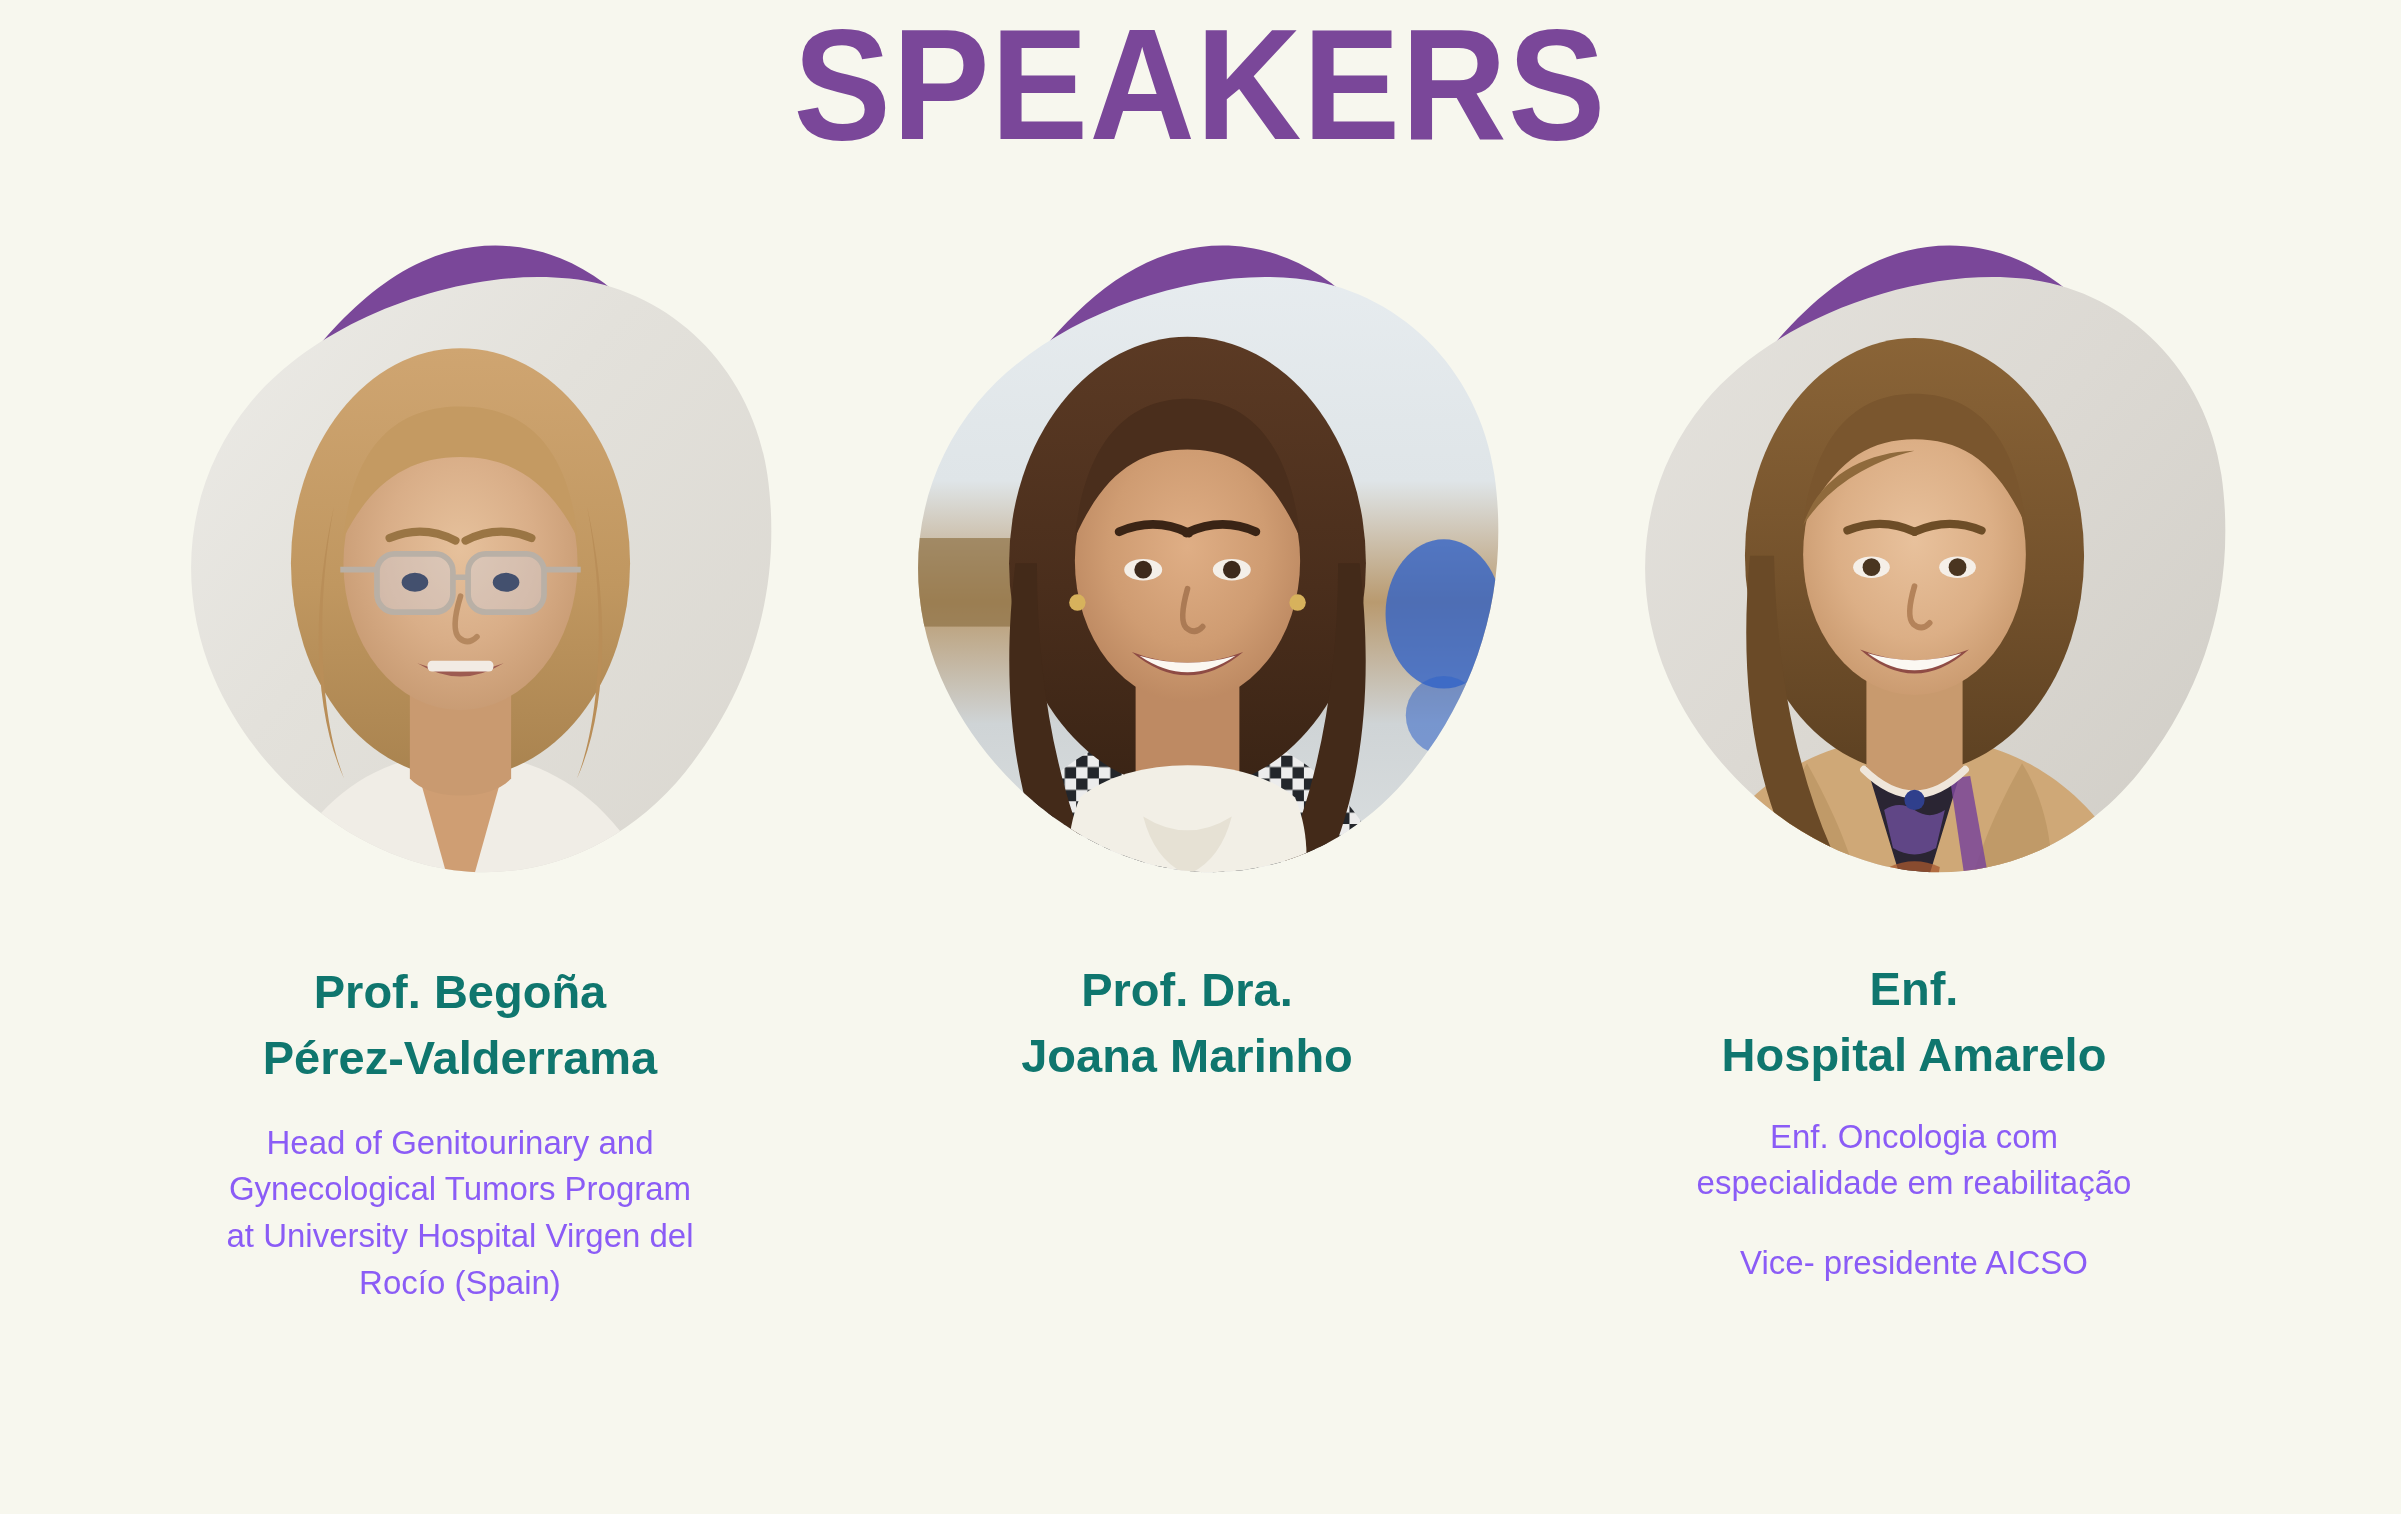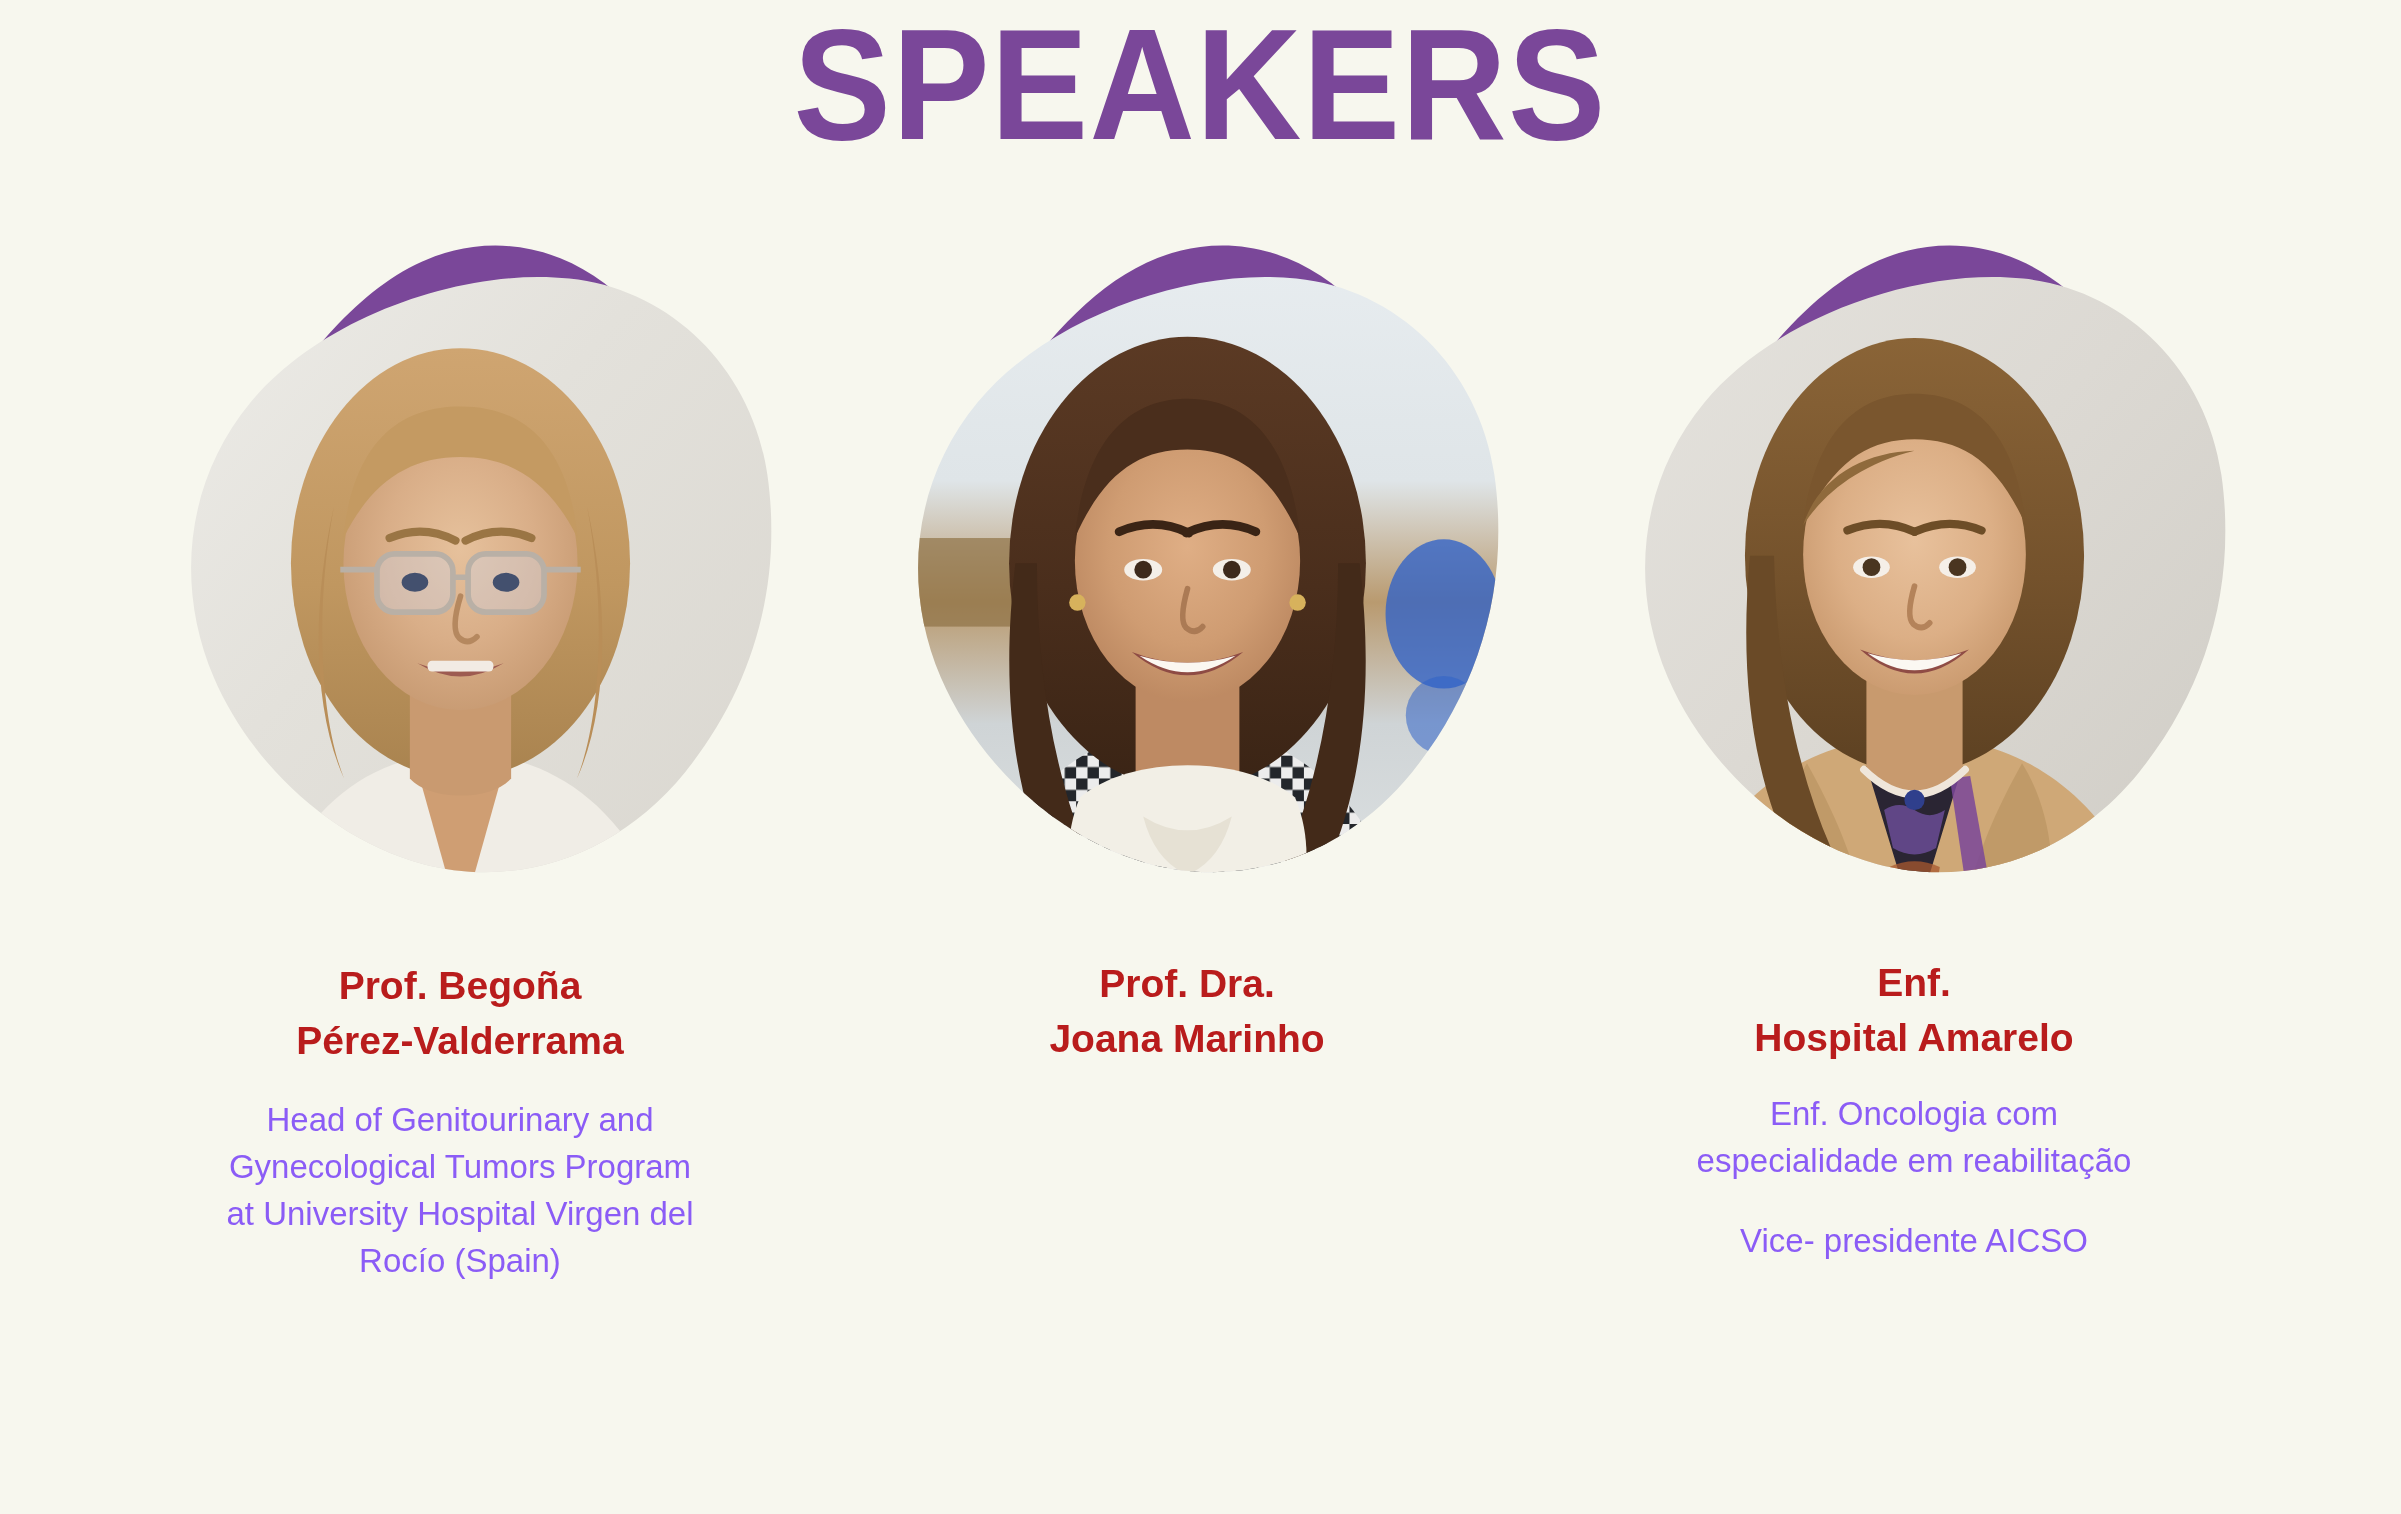--- a/index.html
+++ b/index.html
@@ -85,24 +85,24 @@
 
   
   .speaker-text {
     width: 652px;
     text-align: center;
     margin-top: 35px;
   }
   .speaker-name {
     font-family: "Liberation Sans Narrow", "Liberation Sans", sans-serif;
     font-weight: 700;
-    font-size: 39px;
+    font-size: 47px;
     line-height: 1.41;
     letter-spacing: 0px;
-    color: #b91c1c;
+    color: #0f766e;
     margin: 0 0 0 0;
     white-space: pre-line;
   }
   .speaker-role {
     font-family: "Liberation Sans Narrow", "Liberation Sans", sans-serif;
     font-weight: 400;
     font-size: 33px;
     line-height: 1.42;
     color: #8b5cf6;
     margin: 28px 0 0 0;

